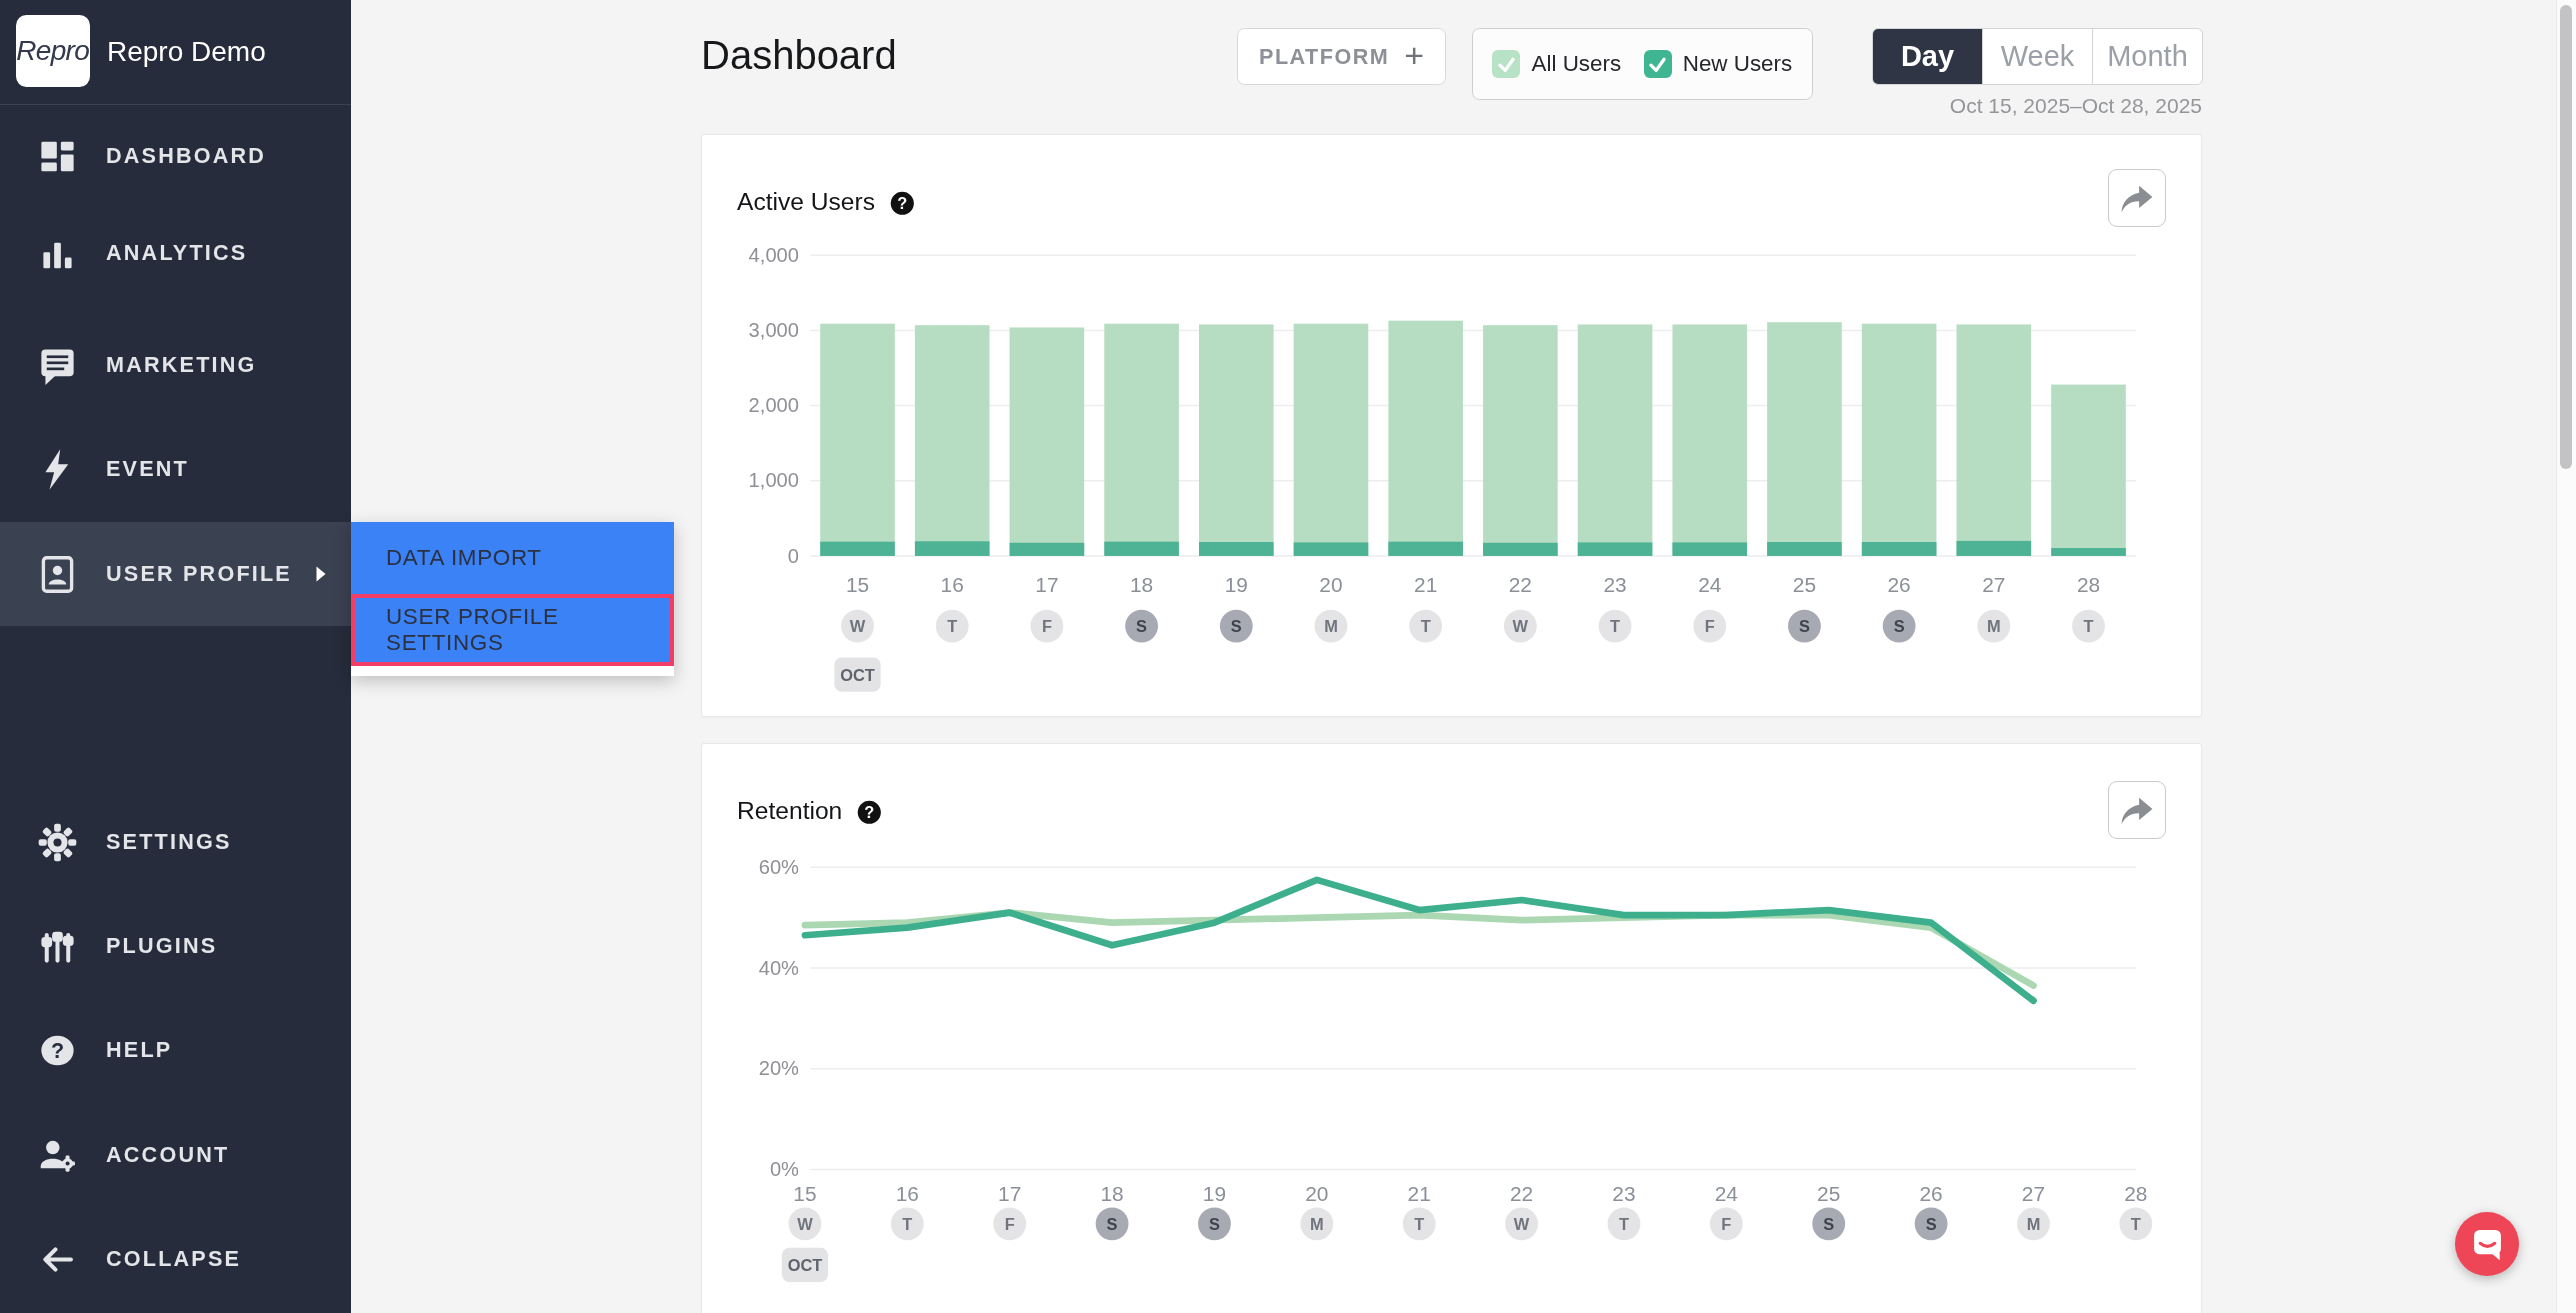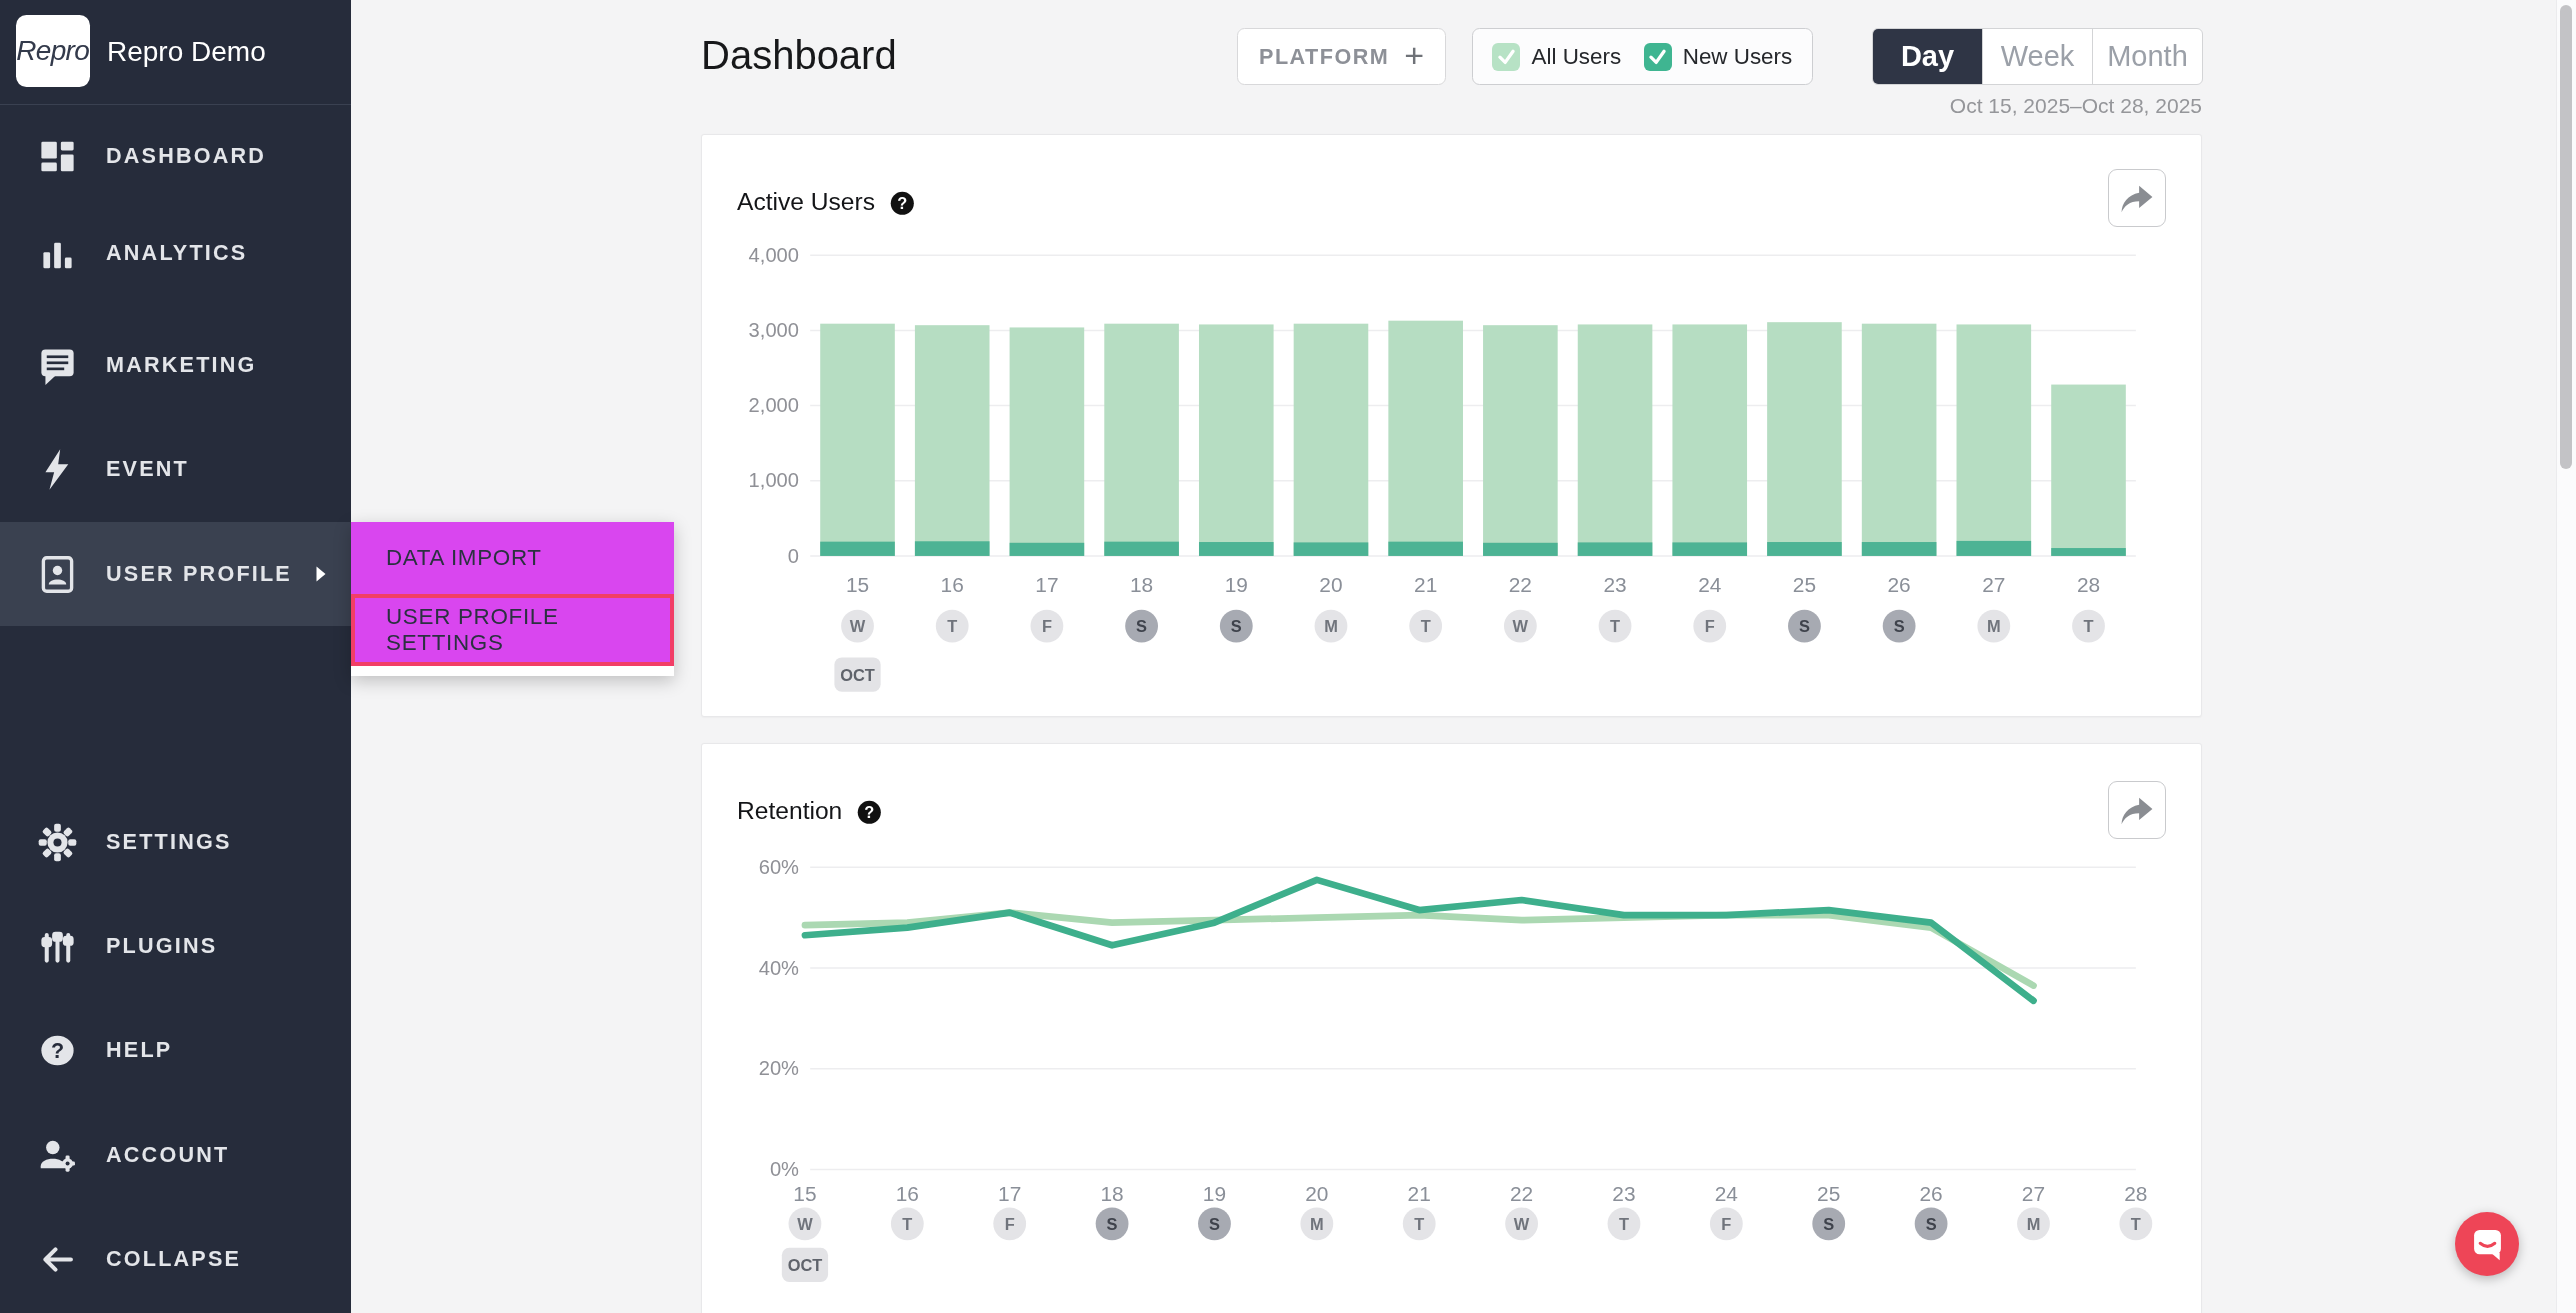--- a/index.html
+++ b/index.html
@@ -18,30 +18,30 @@
   .nav-item{position:absolute;left:0;width:351px;height:104px;display:flex;align-items:center;cursor:pointer;}
   .nav-item.active{background:#3a4150;}
   .nav-icon{width:48px;height:48px;margin-left:33px;display:flex;align-items:center;justify-content:center;}
   .nav-icon svg{width:43px;height:43px;}
   .nav-label{margin-left:25px;font-size:21.6px;font-weight:600;letter-spacing:2.2px;color:#e3e5e9;}
   .nav-chevron{position:absolute;right:24px;display:flex;align-items:center;}
   
   #submenu{position:absolute;left:351px;top:522px;width:323px;background:#fff;z-index:6;
     box-shadow:0 4.5px 16.4px rgba(0,0,0,0.22);padding-bottom:10.4px;}
   .submenu-item{height:72px;display:flex;align-items:center;padding-left:35px;
-    font-size:22.4px;font-weight:500;letter-spacing:0.7px;color:#2b3140;cursor:pointer;background:#d946ef;}
+    font-size:22.4px;font-weight:500;letter-spacing:0.7px;color:#2b3140;cursor:pointer;background:#3b82f6;}
   .submenu-item.highlighted{border:4.5px solid #f23e66;height:64px;padding-left:31px;}
   
   #page-title{position:absolute;left:701px;top:33px;font-size:40px;font-weight:500;color:#17181a;}
   #platform-btn{position:absolute;left:1237px;top:28px;width:209px;height:57px;background:#fff;
     border:1.5px solid #d8d8da;border-radius:7.5px;box-sizing:border-box;display:flex;align-items:center;
     justify-content:space-between;padding:0 21px;cursor:pointer;}
   #platform-btn .pl-label{font-size:21.6px;font-weight:700;letter-spacing:1.5px;color:#8d9097;}
   #platform-btn .pl-plus{font-size:34px;font-weight:300;color:#6f7278;line-height:1;margin-top:-3px;}
-  #filter-group{position:absolute;left:1472px;top:28px;height:57px;background:#fcfcfd;
+  #filter-group{position:absolute;left:1472px;top:28px;height:72px;background:#fcfcfd;
     border:1.5px solid #cdced1;border-radius:7.5px;box-sizing:border-box;display:flex;align-items:center;
     gap:22.4px;padding:0 19.4px;}
   .filter{display:flex;align-items:center;gap:11.2px;cursor:pointer;}
   .checkbox{width:28px;height:28px;border-radius:6px;display:flex;align-items:center;justify-content:center;}
   .filter-label{font-size:22.4px;color:#25272b;}
   #segmented{position:absolute;left:1872px;top:28px;width:331px;height:57px;display:flex;
     border:1.5px solid #d3d4d6;border-radius:6px;box-sizing:border-box;overflow:hidden;background:#fff;}
   .seg-cell{flex:1;display:flex;align-items:center;justify-content:center;font-size:29px;color:#9ba0a8;
     cursor:pointer;border-left:1.5px solid #d3d4d6;}
   .seg-cell:first-child{border-left:none;}

